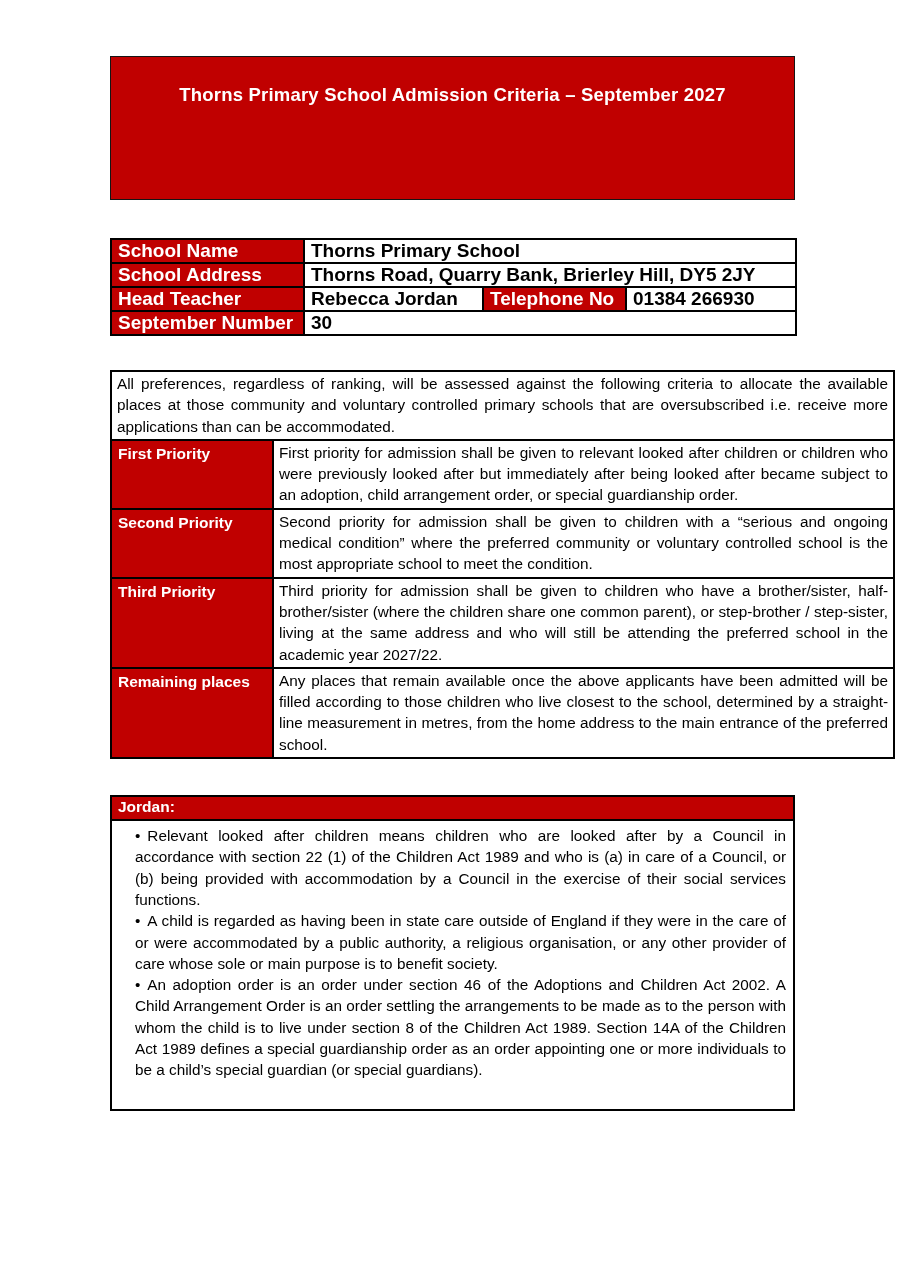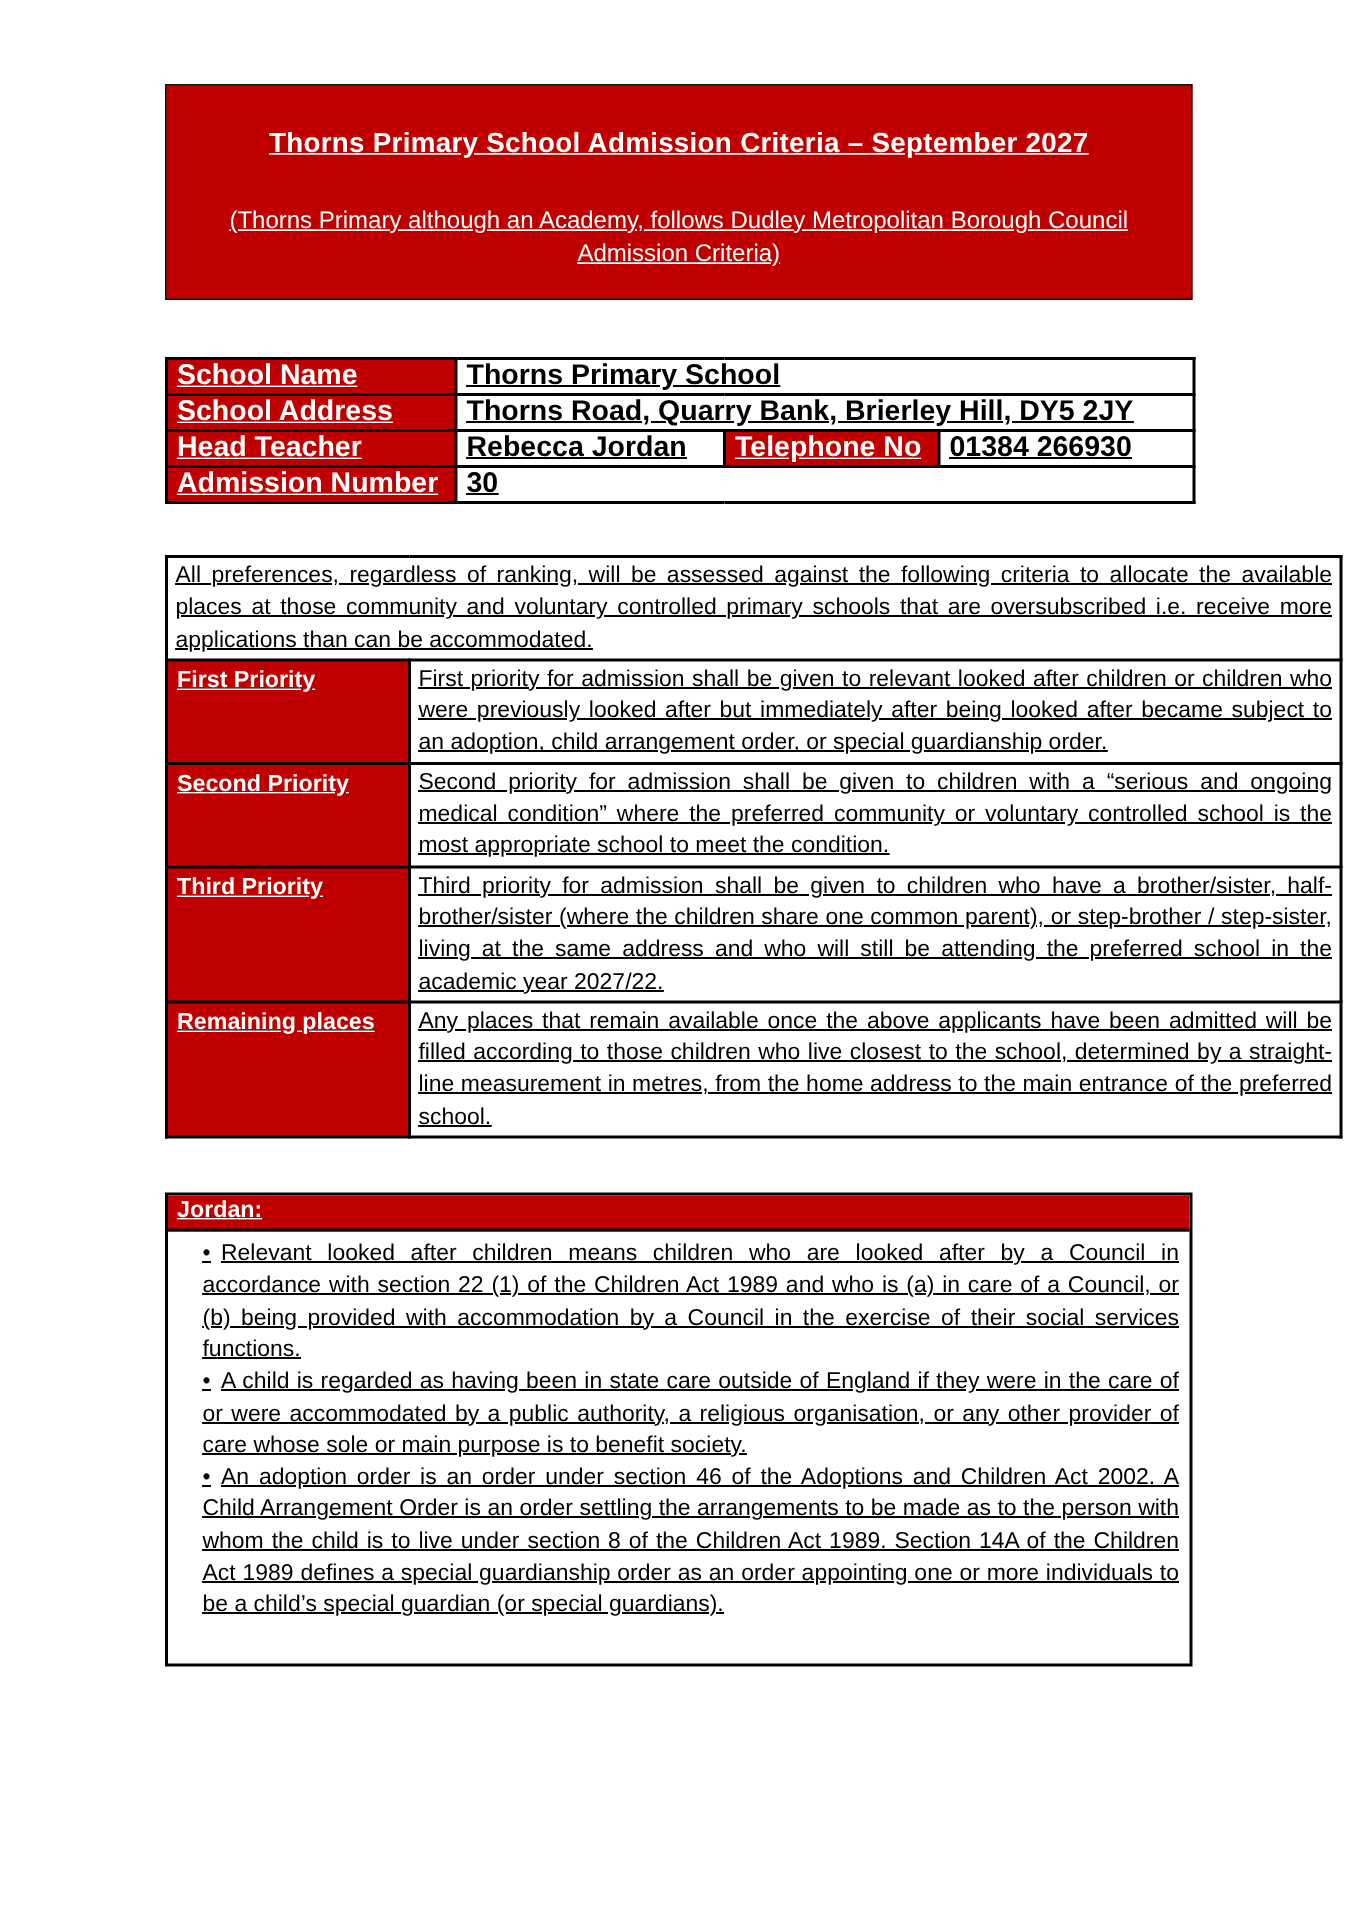--- a/index.html
+++ b/index.html
@@ -1,15 +1,15 @@
 <!DOCTYPE html>
 <html><head>
 <meta charset="utf-8">
 <style>
-  * { box-sizing: border-box; text-decoration: underline; }
+  * { box-sizing: border-box; }
   html, body { margin: 0; padding: 0; background: #ffffff; }
   .page {
     position: relative;
     width: 905px;
     height: 1280px;
     background: #ffffff;
     font-family: "Liberation Sans", sans-serif;
     color: #000000;
     overflow: hidden;
   }
@@ -100,21 +100,20 @@
   .notes-body p { margin: 0; }
   .bullet-marker { margin-right: 7px; }
 </style>
 </head>
 <body>
 
 <div class="page">
 
   <div class="banner">
     <div class="banner-title">Thorns Primary School Admission Criteria – September 2027</div>
-    <div class="banner-subtitle">(Thorns Primary although an Academy, follows Dudley Metropolitan Borough Council Admission Criteria)</div>
   </div>
 
   <table class="school-table">
     <colgroup>
       <col style="width:193px">
         <col style="width:179px">
         <col style="width:143px">
         <col style="width:170px">
     </colgroup>
     <tbody>
@@ -126,21 +125,21 @@
         <td class="red-cell">School Address</td>
         <td colspan="3">Thorns Road, Quarry Bank, Brierley Hill, DY5 2JY</td>
       </tr>
       <tr>
         <td class="red-cell">Head Teacher</td>
         <td>Rebecca Jordan</td>
         <td class="red-cell">Telephone No</td>
         <td>01384 266930</td>
       </tr>
       <tr>
-        <td class="red-cell">Admission Number</td>
+        <td class="red-cell">September Number</td>
         <td colspan="3">30</td>
       </tr>
     </tbody>
   </table>
 
   <table class="criteria-table">
     <tbody>
       <tr>
         <td colspan="2" class="intro-cell">All preferences, regardless of ranking, will be assessed against the following criteria to allocate the available places at those community and voluntary controlled primary schools that are oversubscribed i.e. receive more applications than can be accommodated.</td>
       </tr>

